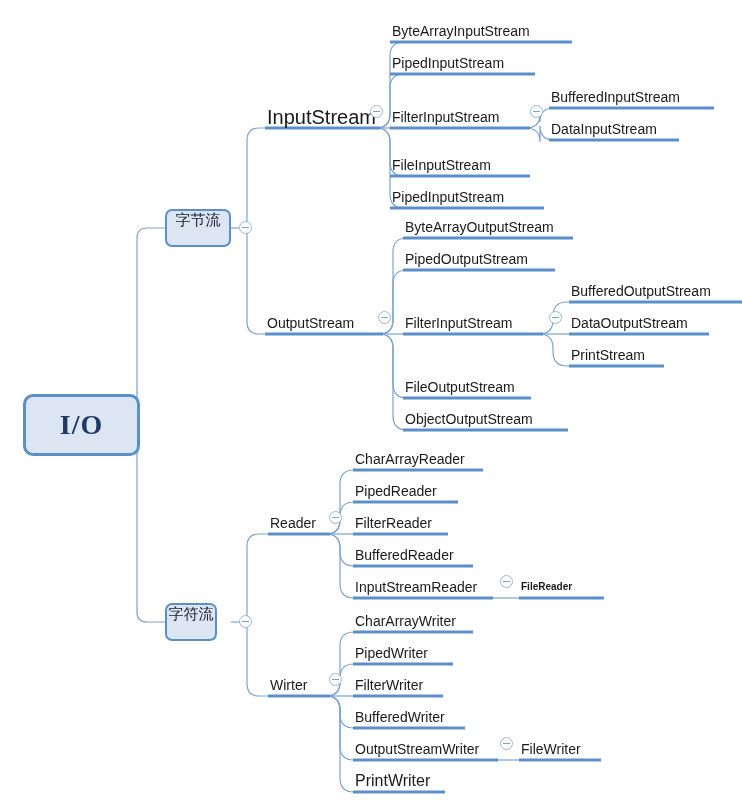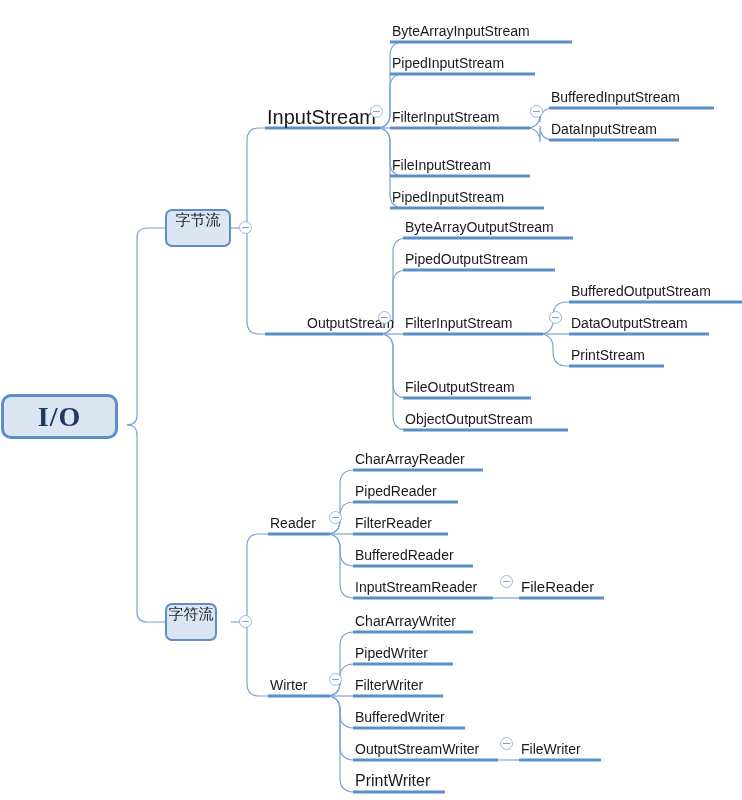--- a/index.html
+++ b/index.html
@@ -154,57 +154,57 @@
         <line x1="353" y1="632" x2="473" y2="632"></line>
         <line x1="353" y1="664" x2="453" y2="664"></line>
         <line x1="353" y1="696" x2="443" y2="696"></line>
         <line x1="353" y1="728" x2="465" y2="728"></line>
         <line x1="353" y1="760" x2="498" y2="760"></line>
         <line x1="519" y1="760" x2="601" y2="760"></line>
         <line x1="353" y1="792" x2="445" y2="792"></line>
       </g>
   </svg>
 
-  <div class="root-node" id="root-node" style="left: 1px; top: 394px; width: 117px; height: 45px;">
+  <div class="root-node" id="root-node" style="left: 23px; top: 394px; width: 117px; height: 62px;">
     <span class="root-text">I/O</span>
   </div>
 
   <div id="branch-layer">
       <div class="branch-node" style="left: 165px; top: 209px; width: 66px; height: 38px;">
         <span class="branch-text">字节流</span>
       </div>
       <div class="branch-node" style="left: 165px; top: 603px; width: 52px; height: 38px;">
         <span class="branch-text">字符流</span>
       </div>
     </div>
   <div id="label-layer">
       <div class="node-label" style="left: 267px; top: 109px; font-size: 20px;">InputStream</div>
       <div class="node-label" style="left: 392px; top: 23px; font-size: 14px;">ByteArrayInputStream</div>
       <div class="node-label" style="left: 392px; top: 55px; font-size: 14px;">PipedInputStream</div>
       <div class="node-label" style="left: 392px; top: 109px; font-size: 14px;">FilterInputStream</div>
       <div class="node-label" style="left: 551px; top: 89px; font-size: 14px; text-align: center;">BufferedInputStream</div>
       <div class="node-label" style="left: 551px; top: 121px; font-size: 14px;">DataInputStream</div>
       <div class="node-label" style="left: 392px; top: 157px; font-size: 14px;">FileInputStream</div>
       <div class="node-label" style="left: 392px; top: 189px; font-size: 14px;">PipedInputStream</div>
-      <div class="node-label" style="left: 267px; top: 315px; font-size: 14px; margin-left: 40px;">OutputStream</div>
+      <div class="node-label" style="left: 267px; top: 315px; font-size: 14px;">OutputStream</div>
       <div class="node-label" style="left: 405px; top: 219px; font-size: 14px;">ByteArrayOutputStream</div>
       <div class="node-label" style="left: 405px; top: 251px; font-size: 14px;">PipedOutputStream</div>
       <div class="node-label" style="left: 405px; top: 315px; font-size: 14px;">FilterInputStream</div>
       <div class="node-label" style="left: 571px; top: 283px; font-size: 14px;">BufferedOutputStream</div>
       <div class="node-label" style="left: 571px; top: 315px; font-size: 14px;">DataOutputStream</div>
       <div class="node-label" style="left: 571px; top: 347px; font-size: 14px;">PrintStream</div>
       <div class="node-label" style="left: 405px; top: 379px; font-size: 14px;">FileOutputStream</div>
       <div class="node-label" style="left: 405px; top: 411px; font-size: 14px;">ObjectOutputStream</div>
       <div class="node-label" style="left: 270px; top: 515px; font-size: 14px;">Reader</div>
       <div class="node-label" style="left: 355px; top: 451px; font-size: 14px;">CharArrayReader</div>
       <div class="node-label" style="left: 355px; top: 483px; font-size: 14px;">PipedReader</div>
       <div class="node-label" style="left: 355px; top: 515px; font-size: 14px;">FilterReader</div>
       <div class="node-label" style="left: 355px; top: 547px; font-size: 14px;">BufferedReader</div>
       <div class="node-label" style="left: 355px; top: 579px; font-size: 14px;">InputStreamReader</div>
-      <div class="node-label" style="left: 521px; top: 579px; font-size: 15px;">FileReader</div>
+      <div class="node-label" style="left: 521px; top: 579px; font-size: 10px; font-weight: bold;">FileReader</div>
       <div class="node-label" style="left: 270px; top: 677px; font-size: 14px;">Wirter</div>
       <div class="node-label" style="left: 355px; top: 613px; font-size: 14px;">CharArrayWriter</div>
       <div class="node-label" style="left: 355px; top: 645px; font-size: 14px;">PipedWriter</div>
       <div class="node-label" style="left: 355px; top: 677px; font-size: 14px;">FilterWriter</div>
       <div class="node-label" style="left: 355px; top: 709px; font-size: 14px;">BufferedWriter</div>
       <div class="node-label" style="left: 355px; top: 741px; font-size: 14px;">OutputStreamWriter</div>
       <div class="node-label" style="left: 521px; top: 741px; font-size: 14px;">FileWriter</div>
       <div class="node-label" style="left: 355px; top: 773px; font-size: 16px;">PrintWriter</div>
     </div>
   <div id="toggle-layer">

